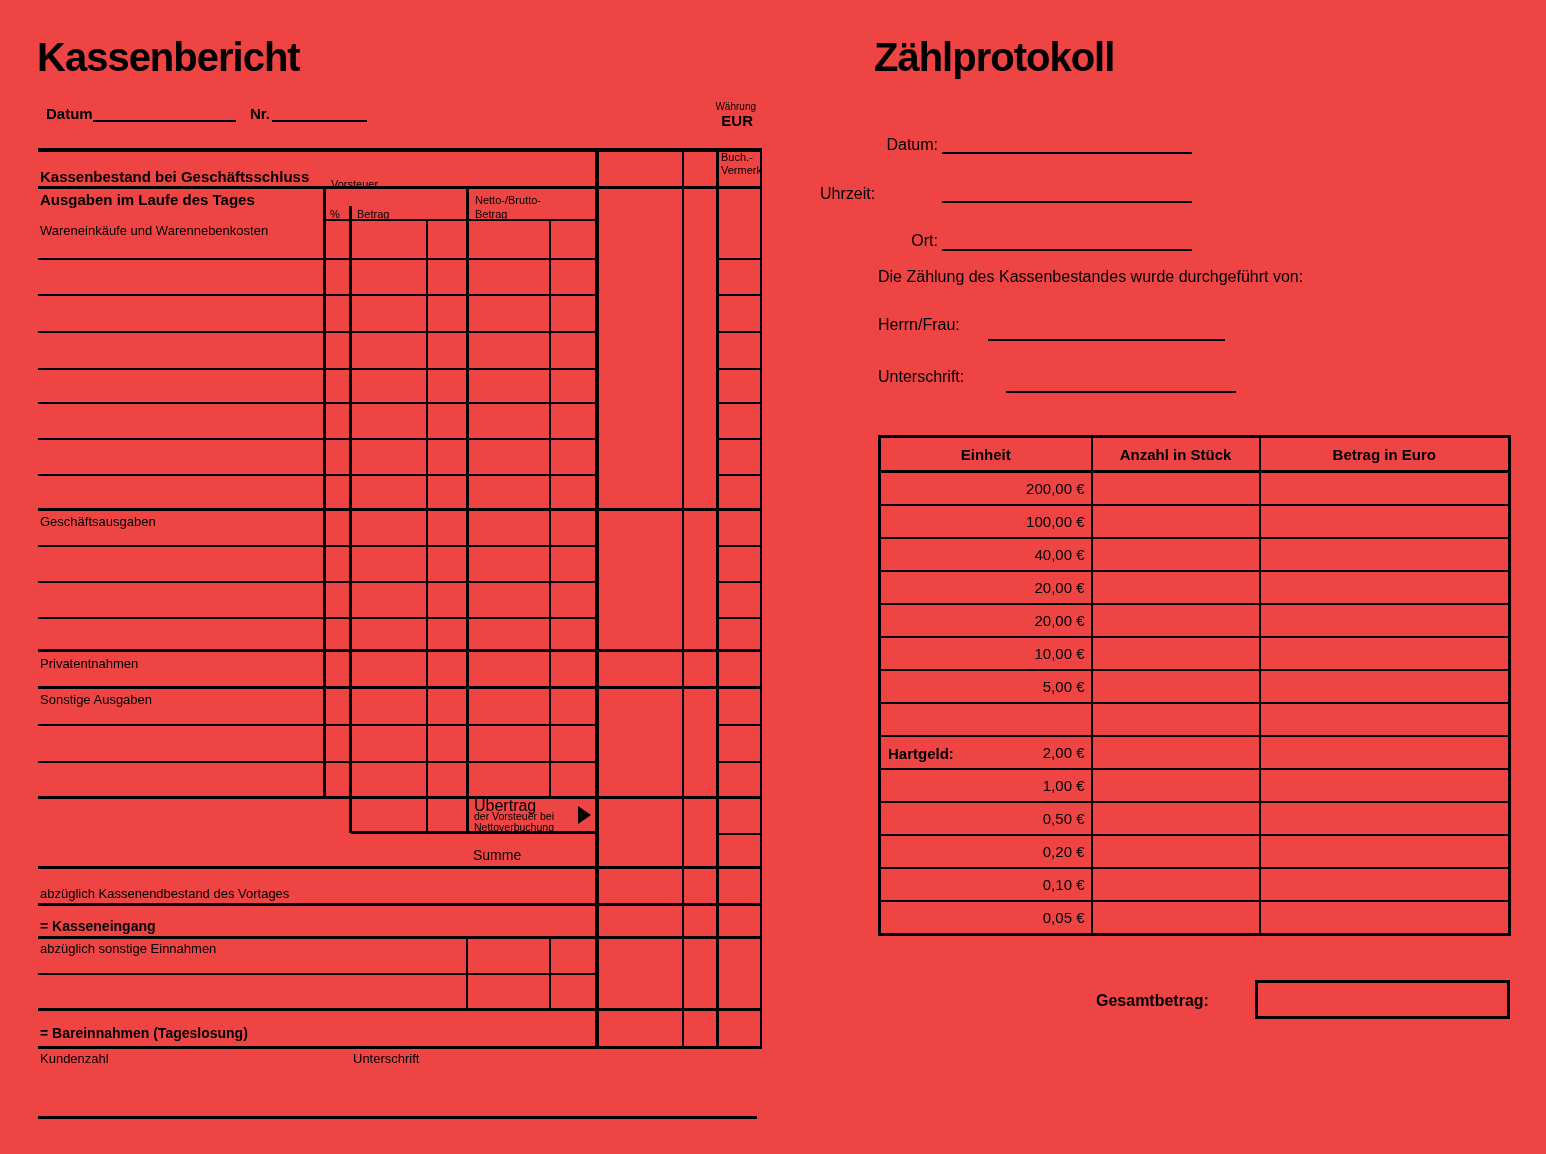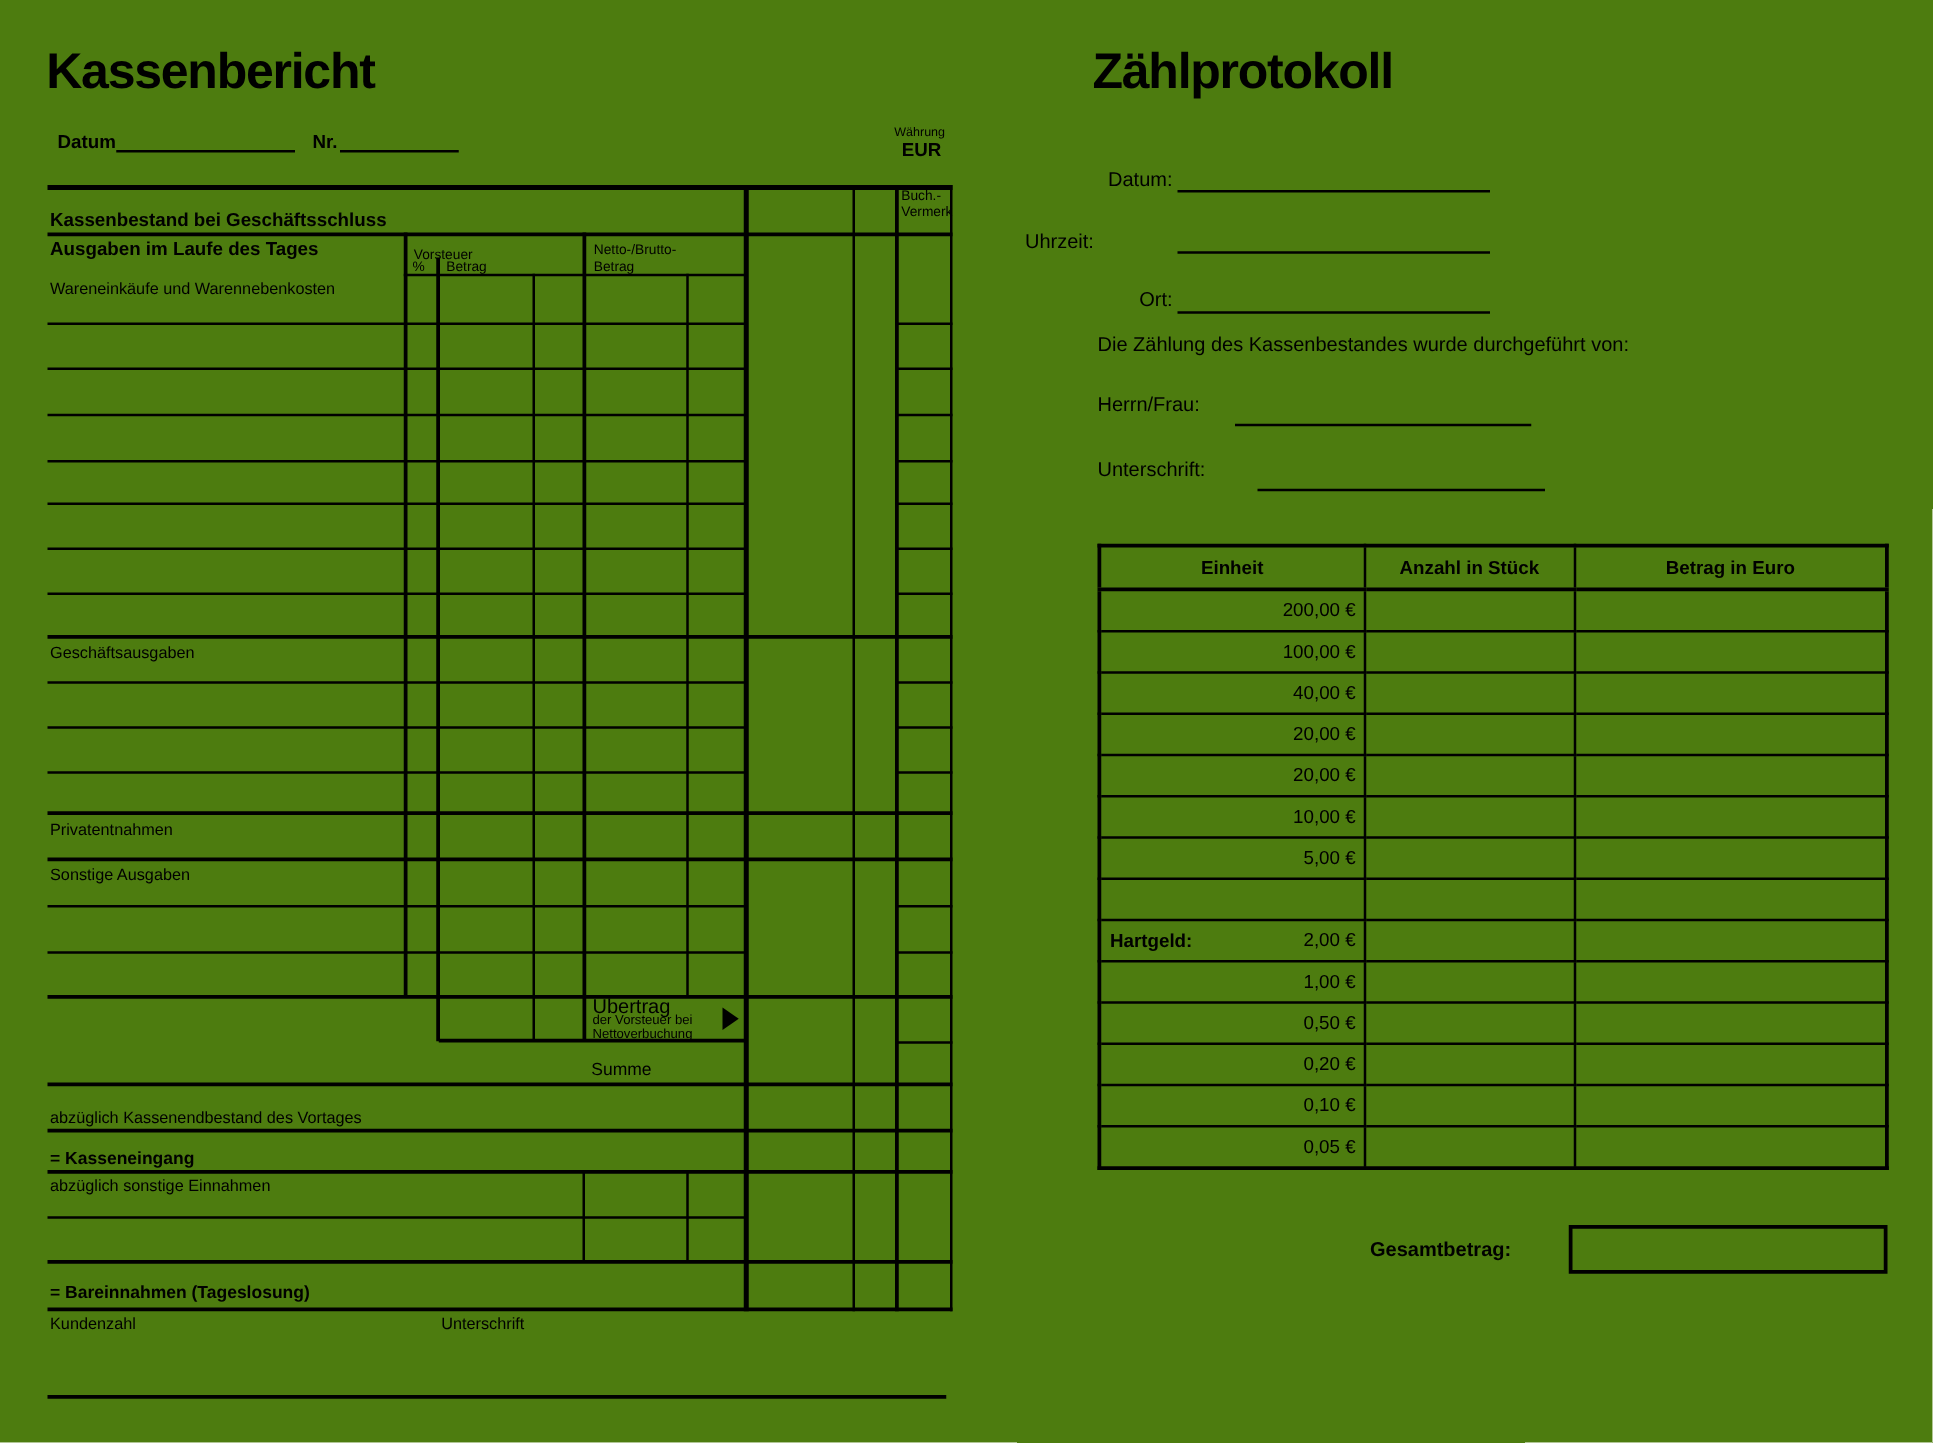--- a/index.html
+++ b/index.html
@@ -1,16 +1,16 @@
 <!DOCTYPE html>
 <html><head>
 <meta charset="utf-8">
 <style>
   html,body{margin:0;padding:0;background:#fff;}
-  .canvas{position:relative;width:1546px;height:1154px;background:#4d7c0f;color:#000;
+  .canvas{position:relative;width:1546px;height:1154px;background:#ef4444;color:#000;
           font-family:"Liberation Sans", sans-serif;overflow:hidden;}
   .t{position:absolute;white-space:nowrap;}
   .b{font-weight:bold;}
   .title{font-size:40px;font-weight:bold;letter-spacing:-1px;}
   .s11{font-size:11px;line-height:13px;}
   .s13{font-size:13px;}
   .s14{font-size:14px;}
   .s15{font-size:15px;}
   .s16{font-size:16px;}
   .hl{position:absolute;background:#000;height:2px;}
@@ -91,21 +91,21 @@
     <div class="vl" style="left:549px;top:219px;height:579px;"></div>
     <div class="vl" style="left:595px;top:148px;height:901px;width:4px;"></div>
     <div class="vl" style="left:682px;top:148px;height:901px;"></div>
     <div class="vl" style="left:716px;top:148px;height:901px;width:3px;"></div>
     <div class="vl" style="left:760px;top:148px;height:901px;"></div>
     <div class="vl" style="left:466px;top:936px;height:74px;"></div>
     <div class="vl" style="left:549px;top:936px;height:74px;"></div>
 
     <div class="t b s15" style="left:40px;top:168px;">Kassenbestand bei Geschäftsschluss</div>
     <div class="t b s15" style="left:40px;top:191px;">Ausgaben im Laufe des Tages</div>
-    <div class="t s11" style="left:331px;top:198px;">Vorsteuer</div>
+    <div class="t s11" style="left:331px;top:178px;">Vorsteuer</div>
     <div class="t s11" style="left:330px;top:208px;">%</div>
     <div class="t s11" style="left:357px;top:208px;">Betrag</div>
     <div class="t s11" style="left:475px;top:194px;">Netto-/Brutto-</div>
     <div class="t s11" style="left:475px;top:208px;">Betrag</div>
     <div class="t s11" style="left:721px;top:151px;">Buch.-</div>
     <div class="t s11" style="left:721px;top:164px;">Vermerk</div>
 
     <div class="t s13" style="left:40px;top:223px;">Wareneinkäufe und Warennebenkosten</div>
     <div class="t s13" style="left:40px;top:514px;">Geschäftsausgaben</div>
     <div class="t s13" style="left:40px;top:656px;">Privatentnahmen</div>

